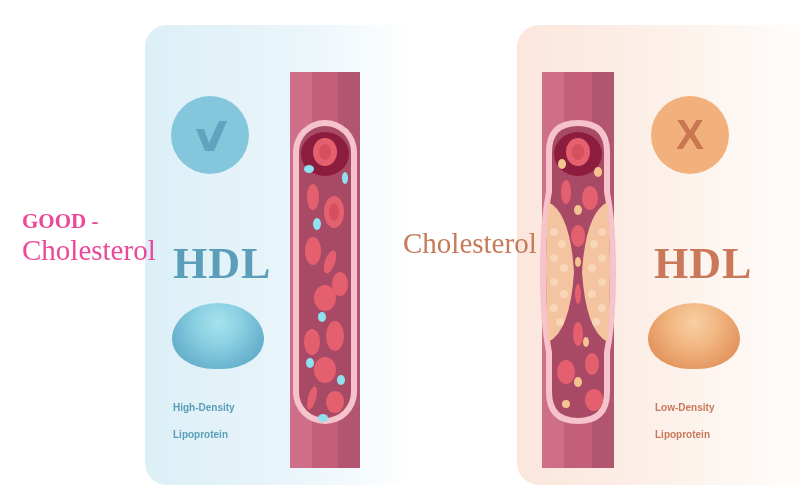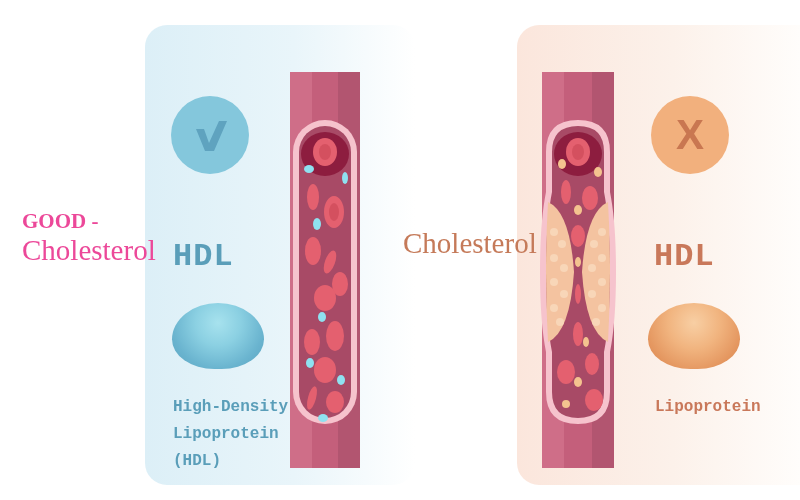--- a/index.html
+++ b/index.html
@@ -5,31 +5,31 @@
   html, body { margin:0; padding:0; }
   body { width:800px; height:500px; background:#ffffff; position:relative; overflow:hidden; font-family:"DejaVu Serif", serif; }
   .panel { position:absolute; border-radius:22px; }
   .panel-good { left:145px; top:25px; width:270px; height:460px; background:linear-gradient(90deg,#dceff7 0%,#e9f5fa 55%,#ffffff 100%); }
   .panel-bad { left:517px; top:25px; width:283px; height:460px; background:linear-gradient(90deg,#fbe6dc 0%,#fcf1ea 55%,#fffdfb 100%); border-radius:22px 0 0 22px; }
   .side-label { position:absolute; font-family:"Liberation Serif", serif; }
   .side-label .l1 { display:block; font-weight:bold; font-size:21px; }
   .side-label .l2 { display:block; font-size:29px; }
   .good-label { left:22px; top:209px; color:#ec4899; }
   .bad-label { left:403px; top:227px; color:#c57a59; }
-  .big { position:absolute; font-family:Liberation Mono, monospace; font-weight:bold; font-size:32px; letter-spacing:1px; }
+  .big { position:absolute; font-family:Liberation Serif, serif; font-weight:bold; font-size:44px; letter-spacing:1px; }
   .good-big { left:173px; top:238px; color:#5a9eb9; }
   .bad-big { left:654px; top:238px; color:#c9785a; }
   .badge { position:absolute; width:78px; height:78px; border-radius:50%; display:flex; align-items:center; justify-content:center; }
   .badge-good { left:171px; top:96px; background:#84c7dc; }
   .badge-bad { left:651px; top:96px; background:#f2b07d; }
   .badge-bad span { font-family:"Liberation Sans", sans-serif; font-weight:bold; font-size:42px; color:#c97751; }
   .blob { position:absolute; width:92px; height:66px; border-radius:50% 50% 46% 46% / 55% 55% 45% 45%; }
   .blob-good { left:172px; top:303px; background:radial-gradient(ellipse at 50% 30%,#a7e2ee 0%,#8bd0e2 35%,#6ab4cf 70%,#5aa2bf 100%); }
   .blob-bad { left:648px; top:303px; background:radial-gradient(ellipse at 50% 30%,#f8cfa4 0%,#f1b47f 40%,#e4965f 75%,#d6864f 100%); }
-  .desc { position:absolute; font-family:Liberation Mono, monospace; font-weight:bold; font-size:16px; line-height:27px; }
+  .desc { position:absolute; font-family:Liberation Sans, sans-serif; font-weight:bold; font-size:10px; line-height:27px; }
   .desc span { display:block; }
   .good-desc { left:173px; top:394px; color:#5a9eb9; }
   .bad-desc { left:655px; top:394px; color:#c9785a; }
   .vessel { position:absolute; }
 </style>
 </head>
 <body>
 
 <div class="panel panel-good"></div>
 
@@ -44,21 +44,20 @@
     </svg>
 </div>
 
 <div class="big good-big">HDL</div>
 
 <div class="blob blob-good"></div>
 
 <div class="desc good-desc">
   <span>High-Density</span>
   <span>Lipoprotein</span>
-  <span>(HDL)</span>
 </div>
 
 <svg class="vessel" style="left:290px;top:72px" width="70" height="396" viewBox="0 0 70 396">
   <rect x="0" y="0" width="70" height="396" fill="#c45f7b"></rect>
   <rect x="0" y="0" width="22" height="396" fill="#cf6e88"></rect>
   <rect x="48" y="0" width="22" height="396" fill="#b25570"></rect>
   <rect x="3" y="48" width="64" height="304" rx="32" fill="#f6c3cd"></rect>
   <rect x="9" y="54" width="52" height="292" rx="26" fill="#a84a66"></rect>
   <ellipse cx="35" cy="82" rx="24" ry="22" fill="#8d1d3f"></ellipse>
   <ellipse cx="35" cy="80" rx="12" ry="14" fill="#e4606f"></ellipse>
@@ -92,20 +91,21 @@
 
 <div class="badge badge-bad">
   <span>X</span>
 </div>
 
 <div class="big bad-big">HDL</div>
 
 <div class="blob blob-bad"></div>
 
 <div class="desc bad-desc">
+  <span>Low-Density</span>
   <span>Lipoprotein</span>
 </div>
 
 <svg class="vessel" style="left:540px;top:72px" width="76" height="396" viewBox="0 0 76 396">
   <rect x="2" y="0" width="72" height="396" fill="#c45f7b"></rect>
   <rect x="2" y="0" width="22" height="396" fill="#cf6e88"></rect>
   <rect x="52" y="0" width="22" height="396" fill="#b25570"></rect>
   <path d="M6 80 Q6 48 38 48 Q70 48 70 80 L70 120 Q76 150 76 200 Q76 250 70 280 L70 320 Q70 352 38 352 Q6 352 6 320 L6 280 Q0 250 0 200 Q0 150 6 120 Z" fill="#f6c3cd"></path>
   <path d="M12 80 Q12 54 38 54 Q64 54 64 80 L64 120 Q70 150 70 200 Q70 250 64 280 L64 320 Q64 346 38 346 Q12 346 12 320 L12 280 Q6 250 6 200 Q6 150 12 120 Z" fill="#a84a66"></path>
   <path d="M8 130 Q30 140 34 200 Q30 260 8 270 Q4 200 8 130 Z" fill="#f4c3a0"></path>

